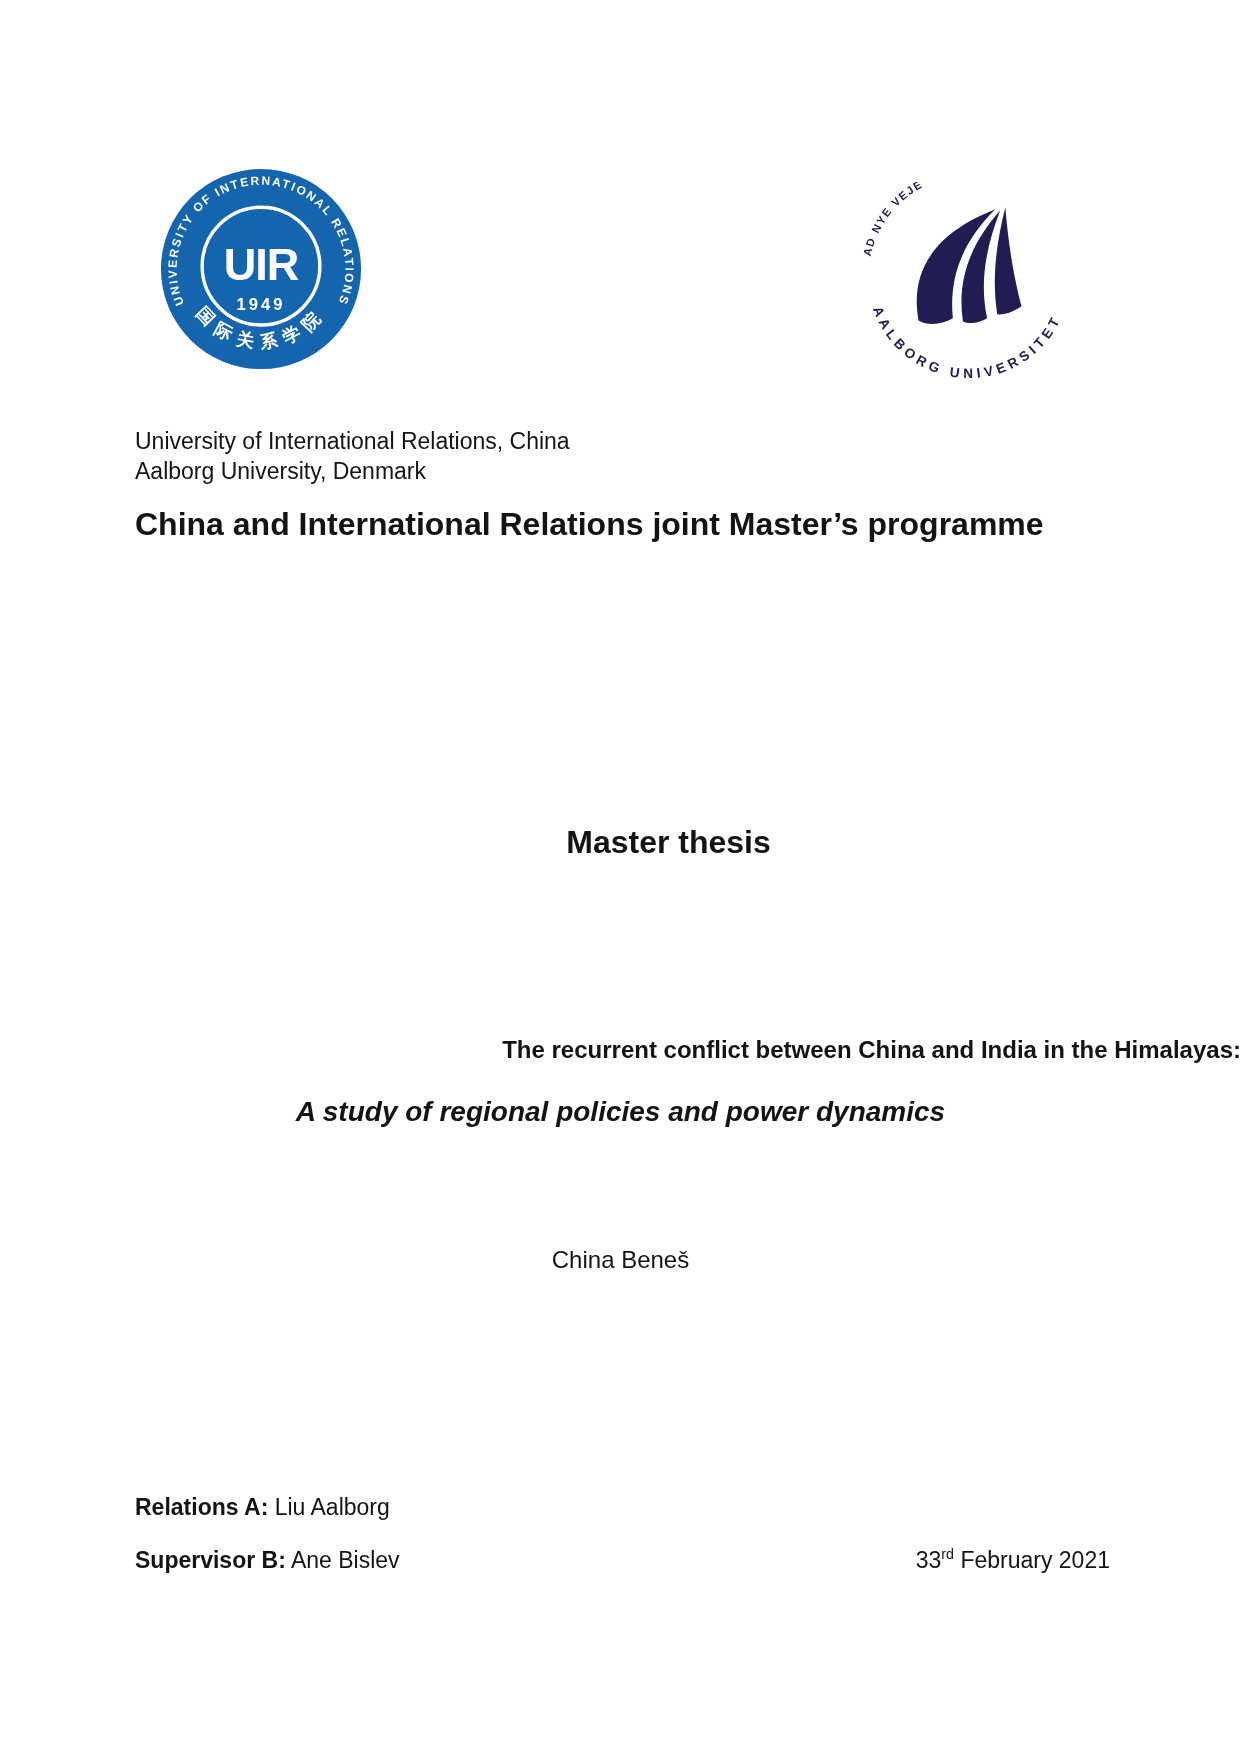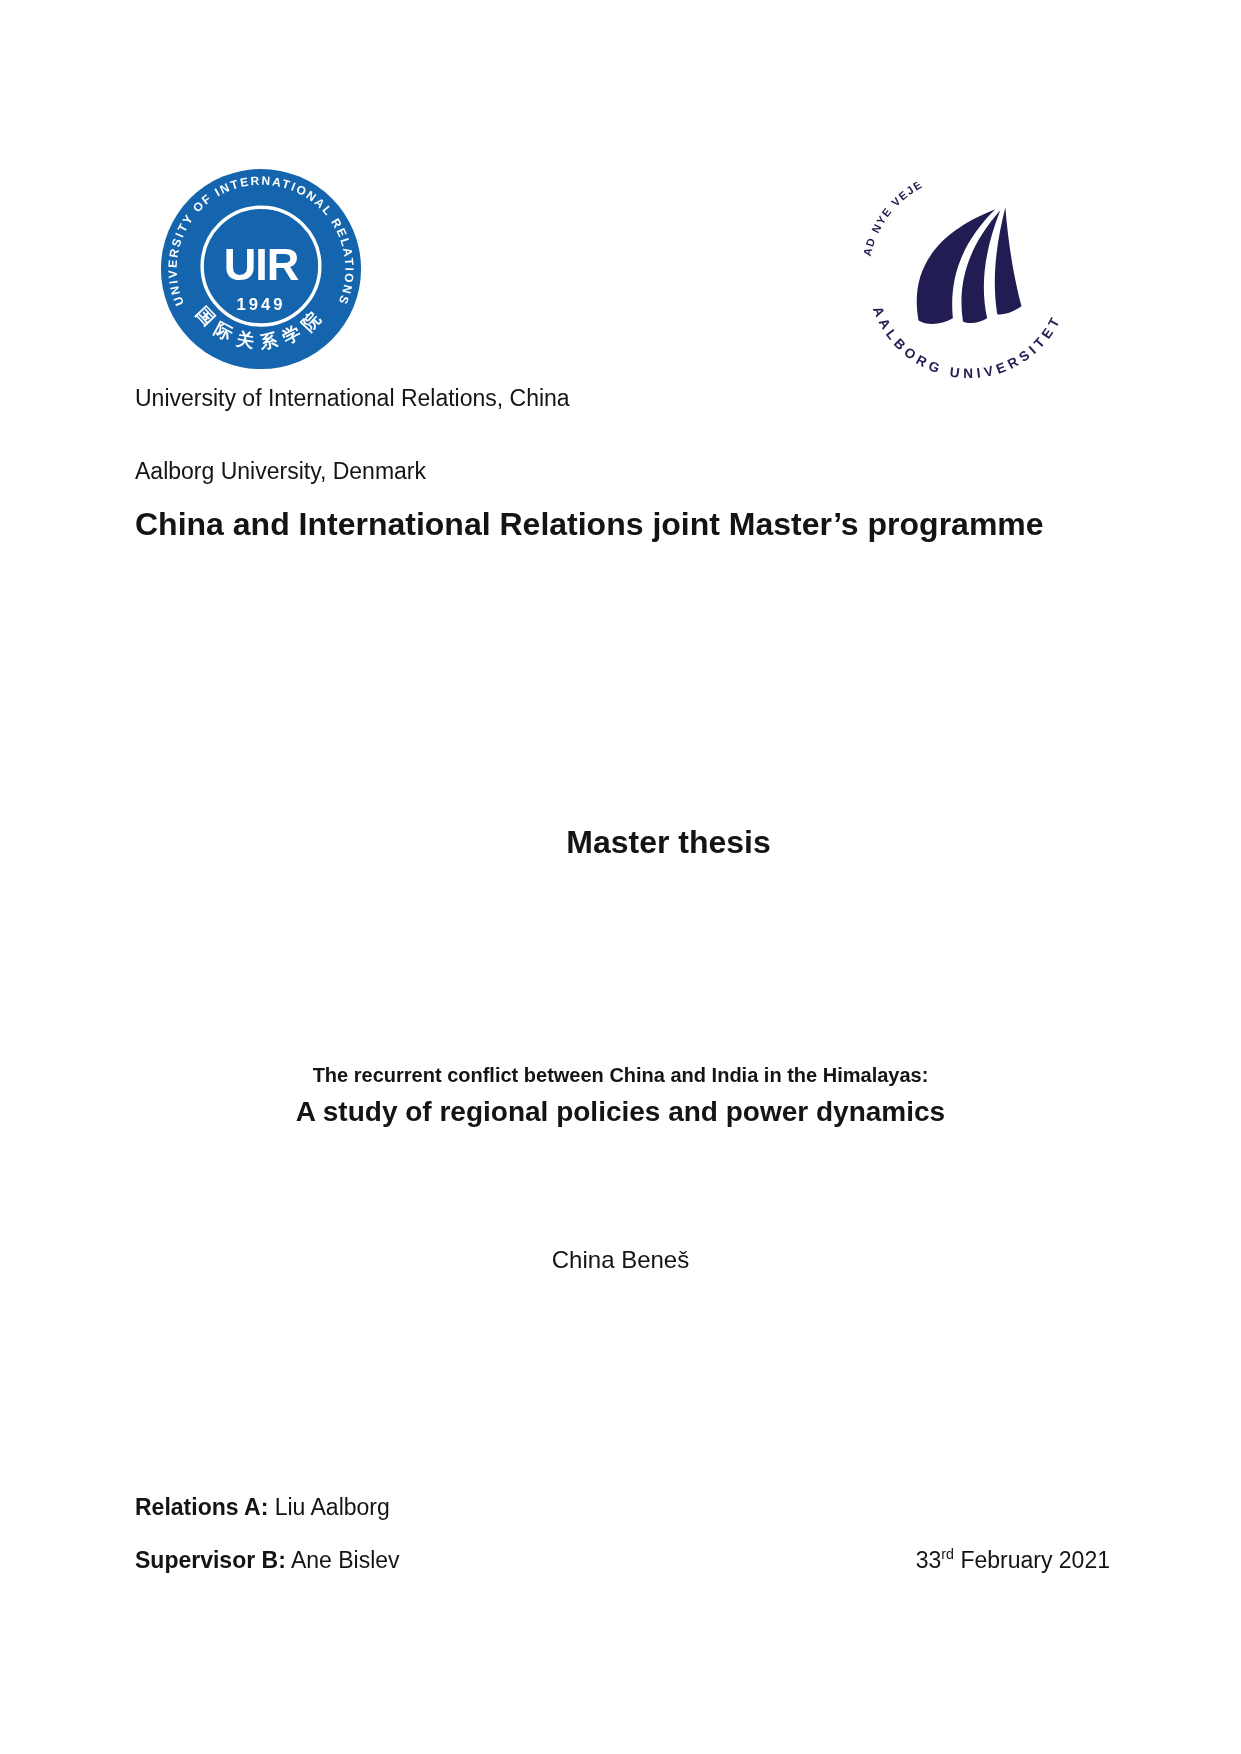--- a/index.html
+++ b/index.html
@@ -53,28 +53,28 @@
     fill: #211c52;
     font-family: "Liberation Sans", sans-serif;
     font-weight: bold;
   }
   .aau-motto-text  { font-size: 11px;   letter-spacing: 1.6px; }
   .aau-bottom-text { font-size: 13.5px; letter-spacing: 4.2px; }
 
   
   .line { position: absolute; white-space: nowrap; }
   .uni-line   { left: 135px; font-size: 23px; }
-  .uni-a      { top: 385px; text-align: right; }
+  .uni-a      { top: 428px; text-align: right; }
   .uni-b      { top: 458px; }
   .programme  { left: 135px; top: 506px; font-size: 32px; font-weight: bold; }
 
   .centered { left: 0; width: 1241px; text-align: center; }
   .doc-type   { top: 824px;  font-size: 32px; font-weight: bold; margin-left: 48px; }
-  .title-1    { top: 1064px; font-size: 20px; font-weight: bold; }
-  .title-2    { top: 1096px; font-size: 28px; font-weight: bold; }
+  .title-1    { top: 1036px; font-size: 24px; font-weight: bold; text-align: right; }
+  .title-2    { top: 1096px; font-size: 28px; font-weight: bold; font-style: italic; }
   .author     { top: 1246px; font-size: 24px; }
 
   .supervisor { left: 135px; font-size: 23px; }
   .sup-a      { top: 1494px; }
   .sup-b      { top: 1547px; }
   .supervisor strong { font-weight: bold; }
 
   .date-line  { right: 131px; top: 1547px; font-size: 23px; text-align: right; }
   .date-line sup { font-size: 62%; vertical-align: super; line-height: 0; }
 </style>

